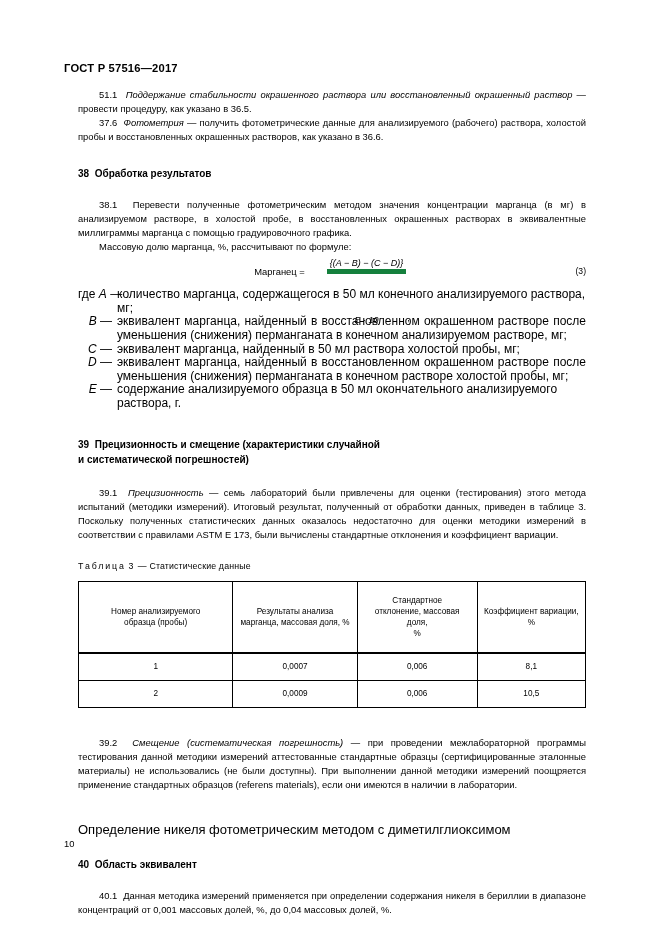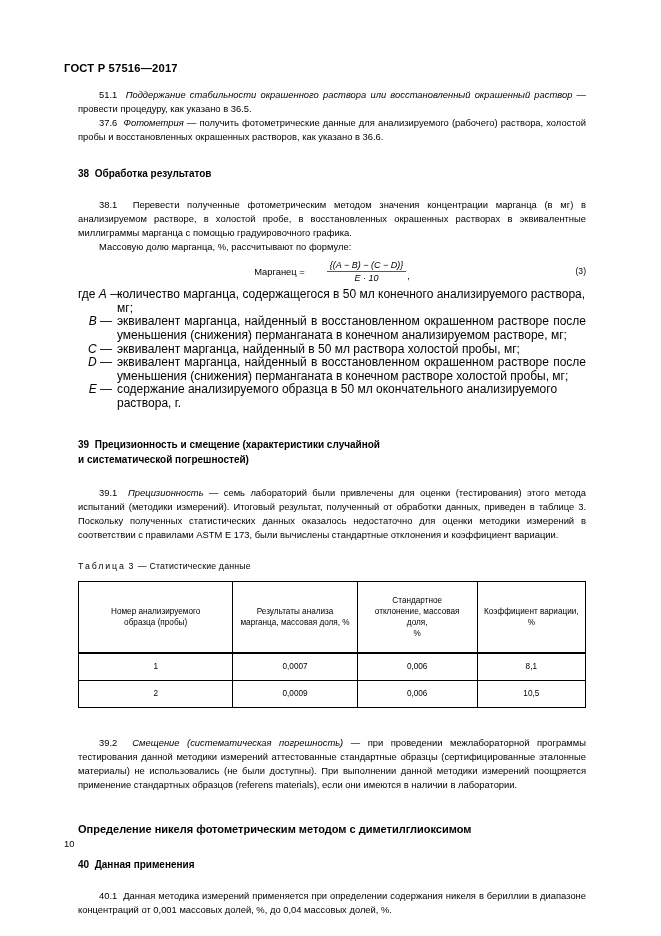--- a/index.html
+++ b/index.html
@@ -41,33 +41,33 @@
   p.para {
     margin: 0;
     font-size: 9.4px;
     line-height: 14.1px;
     text-align: justify;
     text-justify: inter-word;
     hyphens: manual;
   }
   .indent { display: inline-block; width: 21px; }
   .num { white-space: nowrap; }
-  .it { font-style: italic; }
+  .it { font-style: italic; margin-top: 40px; }
 
   
   h2.sect {
     margin: 0;
     font-size: 10px;
     font-weight: bold;
     line-height: 15.5px;
   }
   h3.subtitle {
     margin: 0;
-    font-size: 11px;
-    font-weight: bold;
+    font-size: 13px;
+    font-weight: normal;
     line-height: 15px;
   }
 
   
   .formula-row {
     position: relative;
     display: flex;
     align-items: center;
     justify-content: center;
     height: 34px;
@@ -81,21 +81,21 @@
   .formula .lhs { margin-right: 22px; text-align: right; }
   .frac {
     display: inline-flex;
     flex-direction: column;
     align-items: center;
     vertical-align: middle;
     line-height: 1.12;
   }
   .frac .numer {
     padding: 0 3px 1px 3px;
-    border-bottom: 1px solid #15803d;
+    border-bottom: 5px solid #15803d;
     font-size: 9px;
   }
   .frac .denom {
     padding: 1px 3px 0 3px;
     font-size: 9px;
   }
   .formula .comma { align-self: flex-end; padding-bottom: 2px; margin-left: 1px;}
   .eqnum {
     position: absolute;
     right: 0;
@@ -288,21 +288,21 @@
     <div class="sp-28"></div>
 
     <p class="para"><span class="indent"></span><span class="num">39.2</span>&nbsp; <span class="it">Смещение (систематическая погрешность)</span><span> — при проведении межлабораторной программы тестирования данной методики измерений аттестованные стандартные образцы (сертифицированные эталонные материалы) не использовались (не были доступны). При выполнении данной методики измерений поощряется применение стандартных образцов (referens materials), если они имеются в наличии в лаборатории.</span></p>
 
     <div class="sp-30"></div>
 
     <h3 class="subtitle">Определение никеля фотометрическим методом с диметилглиоксимом</h3>
 
     <div class="sp-20"></div>
 
-    <h2 class="sect"><span>40</span>&nbsp;&nbsp;<span>Данная применения</span></h2>
+    <h2 class="sect"><span>40</span>&nbsp;&nbsp;<span>Область эквивалент</span></h2>
 
     <div class="sp-16"></div>
 
     <p class="para"><span class="indent"></span><span class="num">40.1</span>&nbsp; <span>Данная методика измерений применяется при определении содержания никеля в бериллии в диапазоне концентраций от 0,001 массовых долей, %, до 0,04 массовых долей, %.</span></p>
 
   </div>
 
   <div class="page-number">10</div>
 
 </div>

